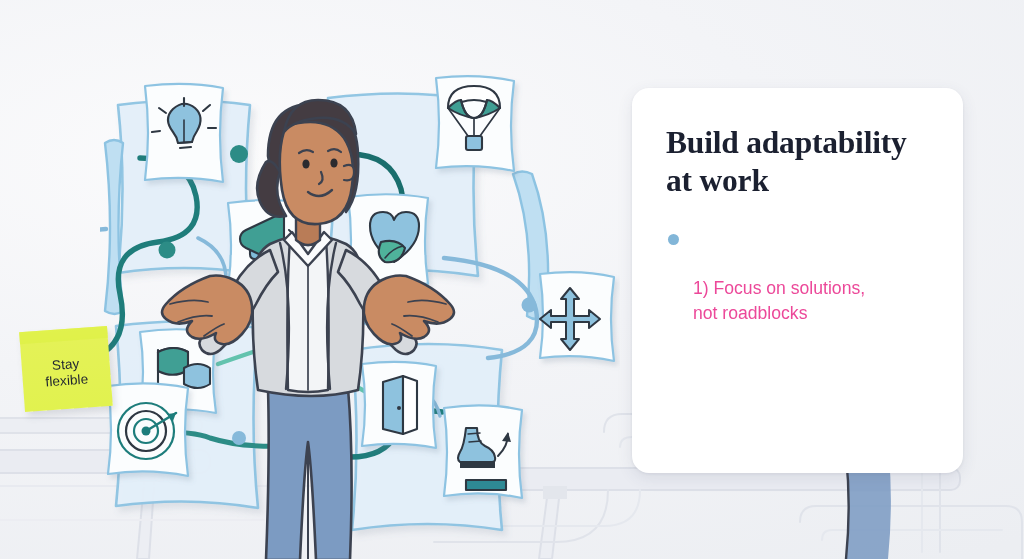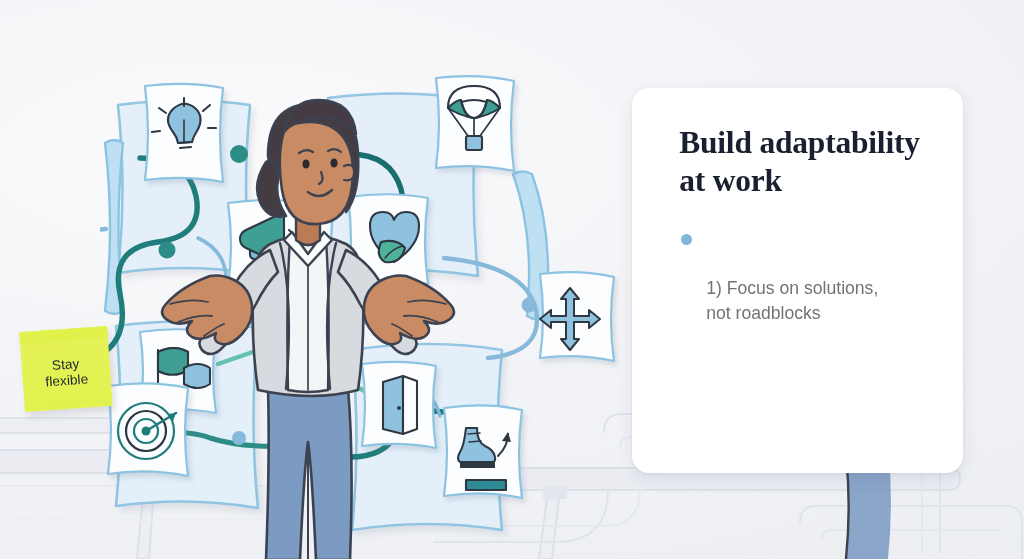--- a/index.html
+++ b/index.html
@@ -47,40 +47,40 @@
   }
 
   
   .card {
     position:absolute; left:632px; top:88px;
     width:331px; height:385px;
     background:#ffffff;
     border-radius:17px;
     box-shadow:0 5px 16px rgba(60,70,95,.10), 0 1px 3px rgba(60,70,95,.08);
     overflow:hidden;
-    display:flex; flex-direction:column;align-items:center;
+    display:flex; flex-direction:column;
   }
   .card-body { padding:36px 30px 0 34px; flex:1 1 auto; }
   .card-title {
     font-family:"Liberation Serif", serif;
     font-weight:bold;
     font-size:31.5px;
     line-height:1.21;
     letter-spacing:-.2px;
     color:#1b2030;
     white-space:pre-line;
   }
   .bullets { margin-top:26px; list-style:none; }
   .bullet {
     position:relative;
     padding-left:27px;
     margin-bottom:21px;
     font-size:17.6px;
     line-height:1.42;
-    color:#737373;
+    color:#ec4899;
     white-space:pre-line;
   }
   .bullet:last-child { margin-bottom:0; }
   .bullet .dot {
     position:absolute; left:2px; top:8px;
     width:11px; height:11px; border-radius:50%;
     background:#82b6d8;
   }
 </style>
 </head>

